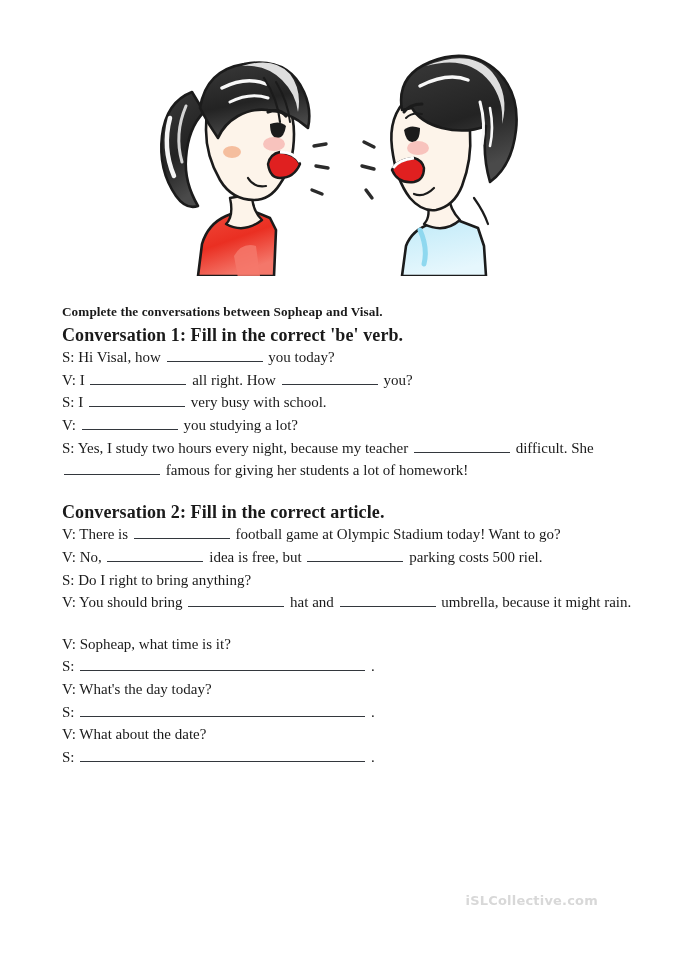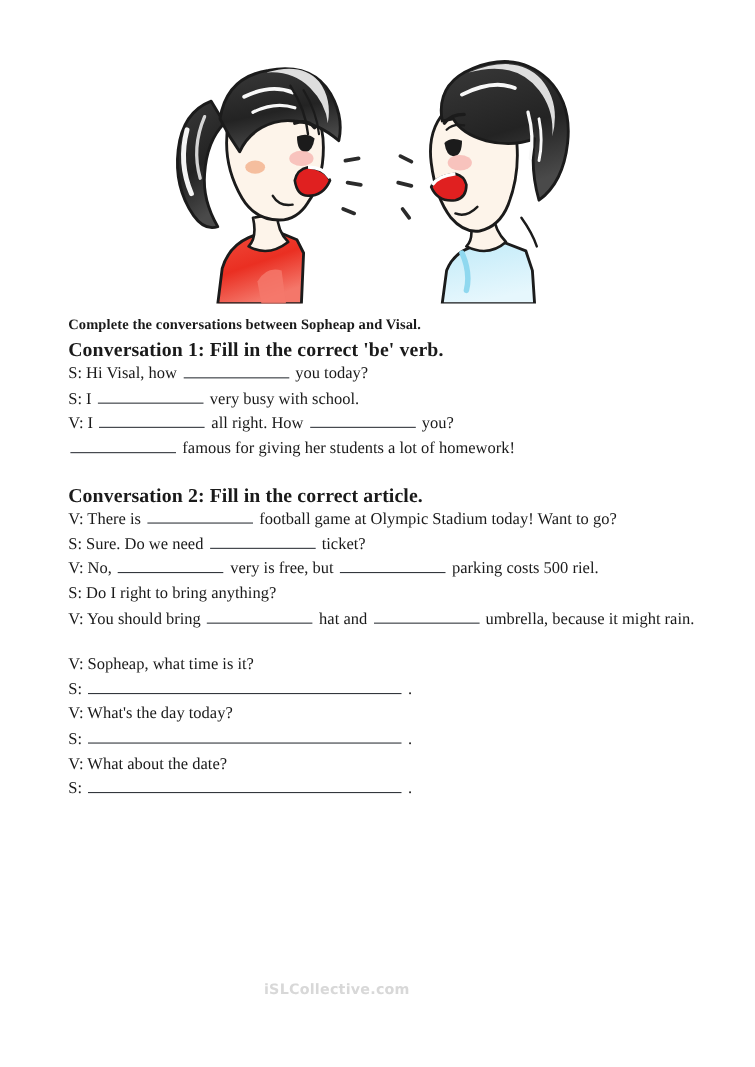--- a/index.html
+++ b/index.html
@@ -37,20 +37,21 @@
     top: 284px;
     width: 560px;
   }
 
   .heading {
     font-weight: bold;
     font-size: 13.2px;
     line-height: 22.6px;
     letter-spacing: 0.1px;
     white-space: nowrap;
+    margin-top: 17px;
   }
   .sub-heading {
     font-weight: bold;
     font-size: 18px;
     line-height: 22.6px;
     letter-spacing: 0.1px;
     white-space: nowrap;
   }
   .line {
     font-size: 15px;
@@ -70,21 +71,21 @@
   }
   .blank.w-med    { width: 96px; }
   .blank.w-answer { width: 285px; }
 
   
   #watermark {
     position: absolute;
     left: 0;
     top: 893px;
     width: 598px;
-    text-align: left;
+    text-align: right;
     font-family: "DejaVu Sans", sans-serif;
     font-size: 13px;
     font-weight: bold;
     letter-spacing: 0.2px;
     color: #d8d8d8;
   }
   #watermark .wm-inner { padding-left: 240px; }
 </style>
 </head>
 <body>
@@ -187,60 +188,65 @@
 
   <div class="sub-heading">Conversation 1: Fill in the correct 'be' verb.</div>
 
   <div class="line">
     <span>S: Hi Visal, how</span>
     <span class="blank w-med"></span>
     <span>you today?</span>
   </div>
 
   <div class="line">
+    <span>V: I</span>
+    <span class="blank w-med"></span>
+    <span>all right. How</span>
+    <span class="blank w-med"></span>
+    <span>you?</span>
+  </div>
+
+  <div class="line">
     <span>S: I</span>
     <span class="blank w-med"></span>
     <span>very busy with school.</span>
   </div>
 
   <div class="line">
-    <span>V: I</span>
-    <span class="blank w-med"></span>
-    <span>all right. How</span>
-    <span class="blank w-med"></span>
-    <span>you?</span>
-  </div>
-
-
+    <span>V:</span>
+    <span class="blank w-med"></span>
+    <span>you studying a lot?</span>
+  </div>
+
+  <div class="line">
+    <span>S: Yes, I study two hours every night, because my teacher</span>
+    <span class="blank w-med"></span>
+    <span>difficult. She</span>
+  </div>
 
   <div class="line">
     <span class="blank w-med"></span>
     <span>famous for giving her students a lot of homework!</span>
   </div>
 
   <div class="spacer"></div>
 
   <div class="sub-heading">Conversation 2: Fill in the correct article.</div>
 
   <div class="line">
     <span>V: There is</span>
     <span class="blank w-med"></span>
     <span>football game at Olympic Stadium today! Want to go?</span>
   </div>
 
-  <div class="line">
-    <span>S: Sure. Do we need</span>
-    <span class="blank w-med"></span>
-    <span>ticket?</span>
-  </div>
 
   <div class="line">
     <span>V: No,</span>
     <span class="blank w-med"></span>
-    <span>very is free, but</span>
+    <span>idea is free, but</span>
     <span class="blank w-med"></span>
     <span>parking costs 500 riel.</span>
   </div>
 
   <div class="line">S: Do I right to bring anything?</div>
 
   <div class="line">
     <span>V: You should bring</span>
     <span class="blank w-med"></span>
     <span>hat and</span>

